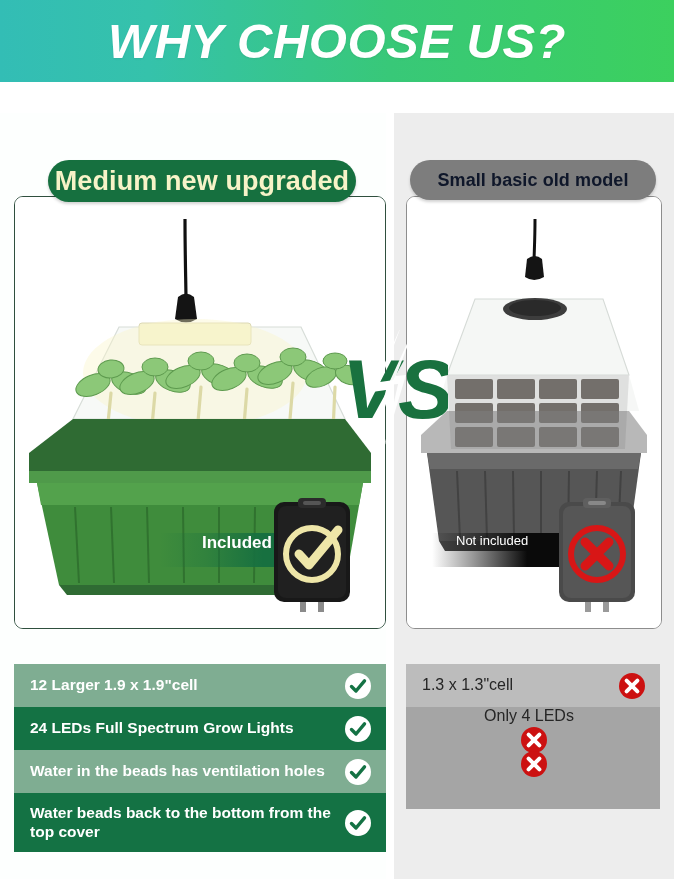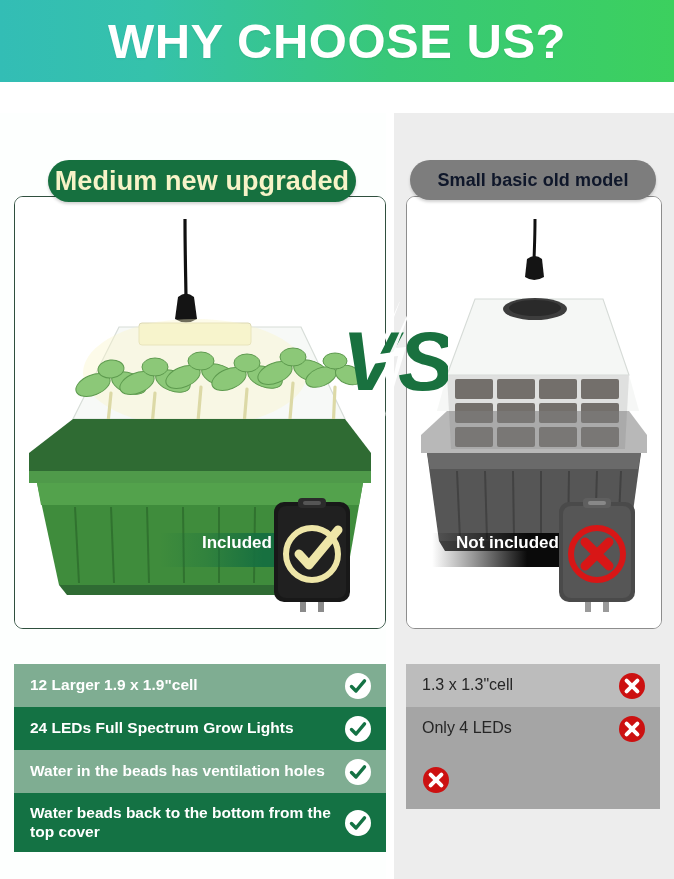--- a/index.html
+++ b/index.html
@@ -8,21 +8,21 @@
     background:#ffffff;
     font-family:"Liberation Sans", sans-serif;
     -webkit-font-smoothing:antialiased;
   }
   .page{position:relative;width:674px;height:879px;overflow:hidden;background:#fff;}
 
   
   .header{
     position:absolute;left:0;top:0;width:674px;height:82px;
     background:linear-gradient(90deg,#33bdb5 0%,#35c2ab 22%,#38c878 58%,#3cd05e 100%);
-    display:flex;align-items:center;justify-content:center;
+    display:flex;align-items:center;justify-content:center;font-style:italic;
   }
   .header-title{
     color:#ffffff;font-size:49px;font-weight:bold;letter-spacing:0.5px;
     line-height:1;text-align:center;white-space:nowrap;
     font-family:"Liberation Sans", sans-serif;
     text-shadow:0 1px 2px rgba(0,0,0,.08);
   }
 
   
   .col-bg-left{
@@ -67,21 +67,21 @@
   .badge-right{
     left:410px;top:160px;width:246px;height:40px;
     background:#7d7d7d;
   }
   .badge-right .badge-text{
     color:#0f172a;font-size:18px;font-weight:bold;letter-spacing:.1px;
   }
 
   
   .vs-wrap{
-    position:absolute;left:340px;top:302px;width:108px;height:116px;z-index:7;
+    position:absolute;left:340px;top:330px;width:108px;height:116px;z-index:7;
     pointer-events:none;
   }
 
   
   .art{position:absolute;left:0;top:0;width:100%;height:100%;}
 
   
   .strip{
     position:absolute;height:34px;display:flex;z-index:8;
   }
@@ -90,21 +90,21 @@
     background:linear-gradient(90deg,rgba(23,112,63,0) 0%,rgba(23,112,63,.35) 28%,#177040 62%,#177040 100%);
   }
   .strip-left .strip-text{
     color:#ffffff;font-size:17px;font-weight:bold;padding-left:42px;
   }
   .strip-right{
     left:432px;top:533px;width:164px;
     background:linear-gradient(90deg,rgba(8,8,8,0) 0%,rgba(8,8,8,.4) 24%,#0a0a0a 58%,#0a0a0a 100%);
   }
   .strip-right .strip-text{
-    color:#ffffff;font-size:17px;font-weight:bold;padding-left:24px;
+    color:#ffffff;font-size:13px;font-weight:normal;padding-left:24px;
   }
 
   
   .adapter{position:absolute;z-index:9;}
   .adapter-left{left:268px;top:492px;width:88px;height:120px;}
   .adapter-right{left:553px;top:492px;width:88px;height:120px;}
 
   
   .list{position:absolute;}
   .list-left{left:14px;top:664px;width:372px;}
@@ -122,21 +122,21 @@
     padding-right:10px;
   }
   .list-left .row-label{color:#ffffff;}
   .list-right .row-label{color:#262626;font-weight:normal;font-size:16px;}
 
   .mark{flex:0 0 auto;width:28px;height:28px;}
 
   .r-light-green{background:#7fad92;}
   .r-dark-green{background:#147244;}
   .r-light-gray{background:#bcbcbc;}
-  .r-dark-gray{background:#a5a5a5;}
+  .r-dark-gray{background:#a5a5a5;flex-direction:column;}
 
   .h1row{height:43px;}
   .h2row{height:59px;}
 </style>
 </head>
 <body>
 
 <div class="page">
 
   <div class="header">

